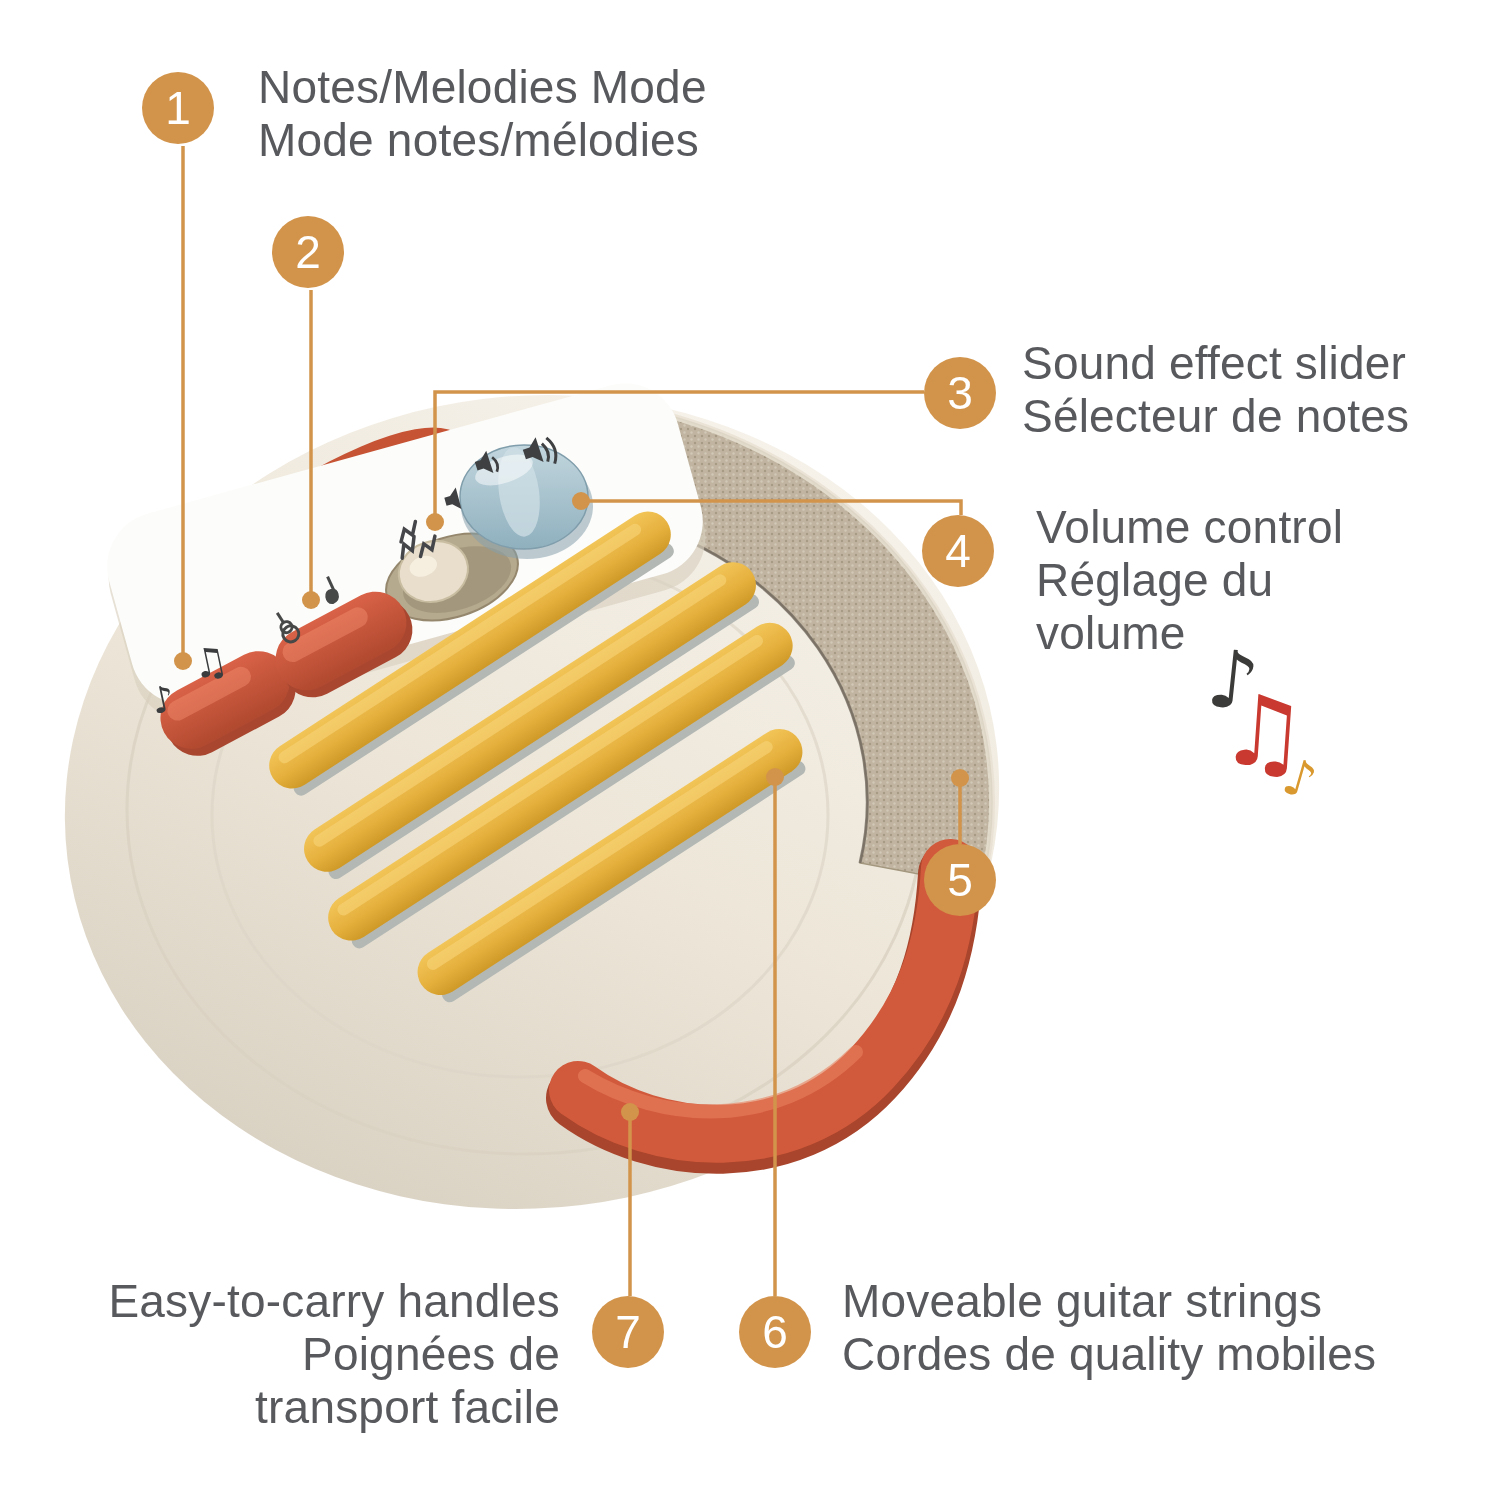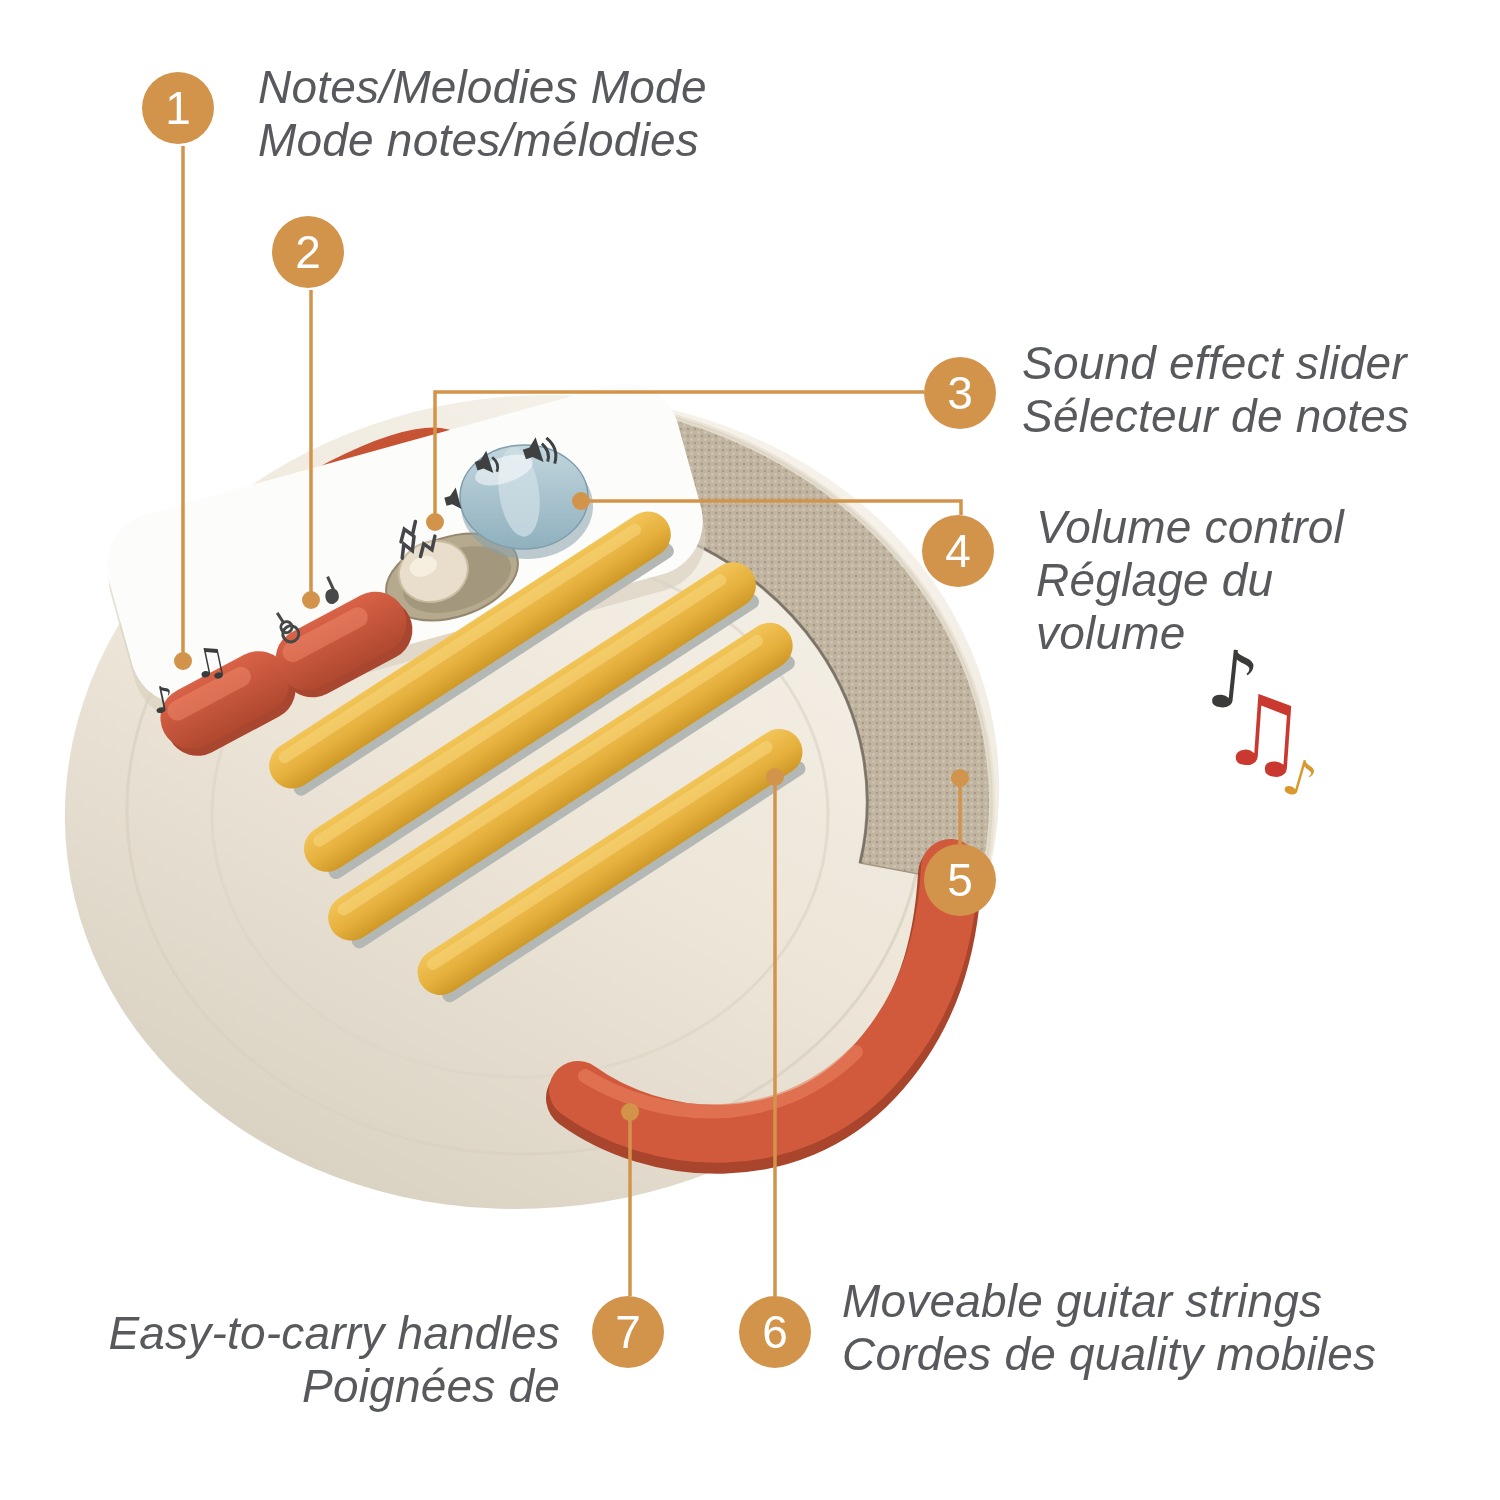--- a/index.html
+++ b/index.html
@@ -10,22 +10,22 @@
   .toy-svg{position:absolute;left:0;top:0;width:1500px;height:1500px;}
   .callout-circle{
     position:absolute;width:72px;height:72px;border-radius:50%;
     background:#d2944b;color:#ffffff;display:flex;align-items:center;justify-content:center;
     font-size:46px;font-weight:400;line-height:1;z-index:5;
   }
   .caption{
     position:absolute;color:#57595d;font-size:46px;line-height:53px;
     letter-spacing:0.2px;z-index:4;
   }
-  .caption div{white-space:nowrap;font-style:italic;}
-  .caption.right{text-align:right;margin-top:32px;}
+  .caption div{white-space:nowrap;}
+  .caption.right{text-align:right;}
 </style>
 </head>
 <body>
 
 <div class="stage">
 
   <svg class="toy-svg" viewBox="0 0 1500 1500">
     <defs>
       <linearGradient id="bodyGrad" x1="0.85" y1="0.05" x2="0.15" y2="0.95">
         <stop offset="0" stop-color="#f7f3ec"></stop>
@@ -219,15 +219,16 @@
 
 
   <div class="caption" style="left:842px;top:1275px">
     <div>Moveable guitar strings</div>
     <div>Cordes de quality mobiles</div>
   </div>
 
   <div class="caption right" style="right:940px;top:1275px">
     <div>Easy-to-carry handles</div>
     <div>Poignées de</div>
+    <div>transport facile</div>
   </div>
 
 </div>
 
 </body></html>

